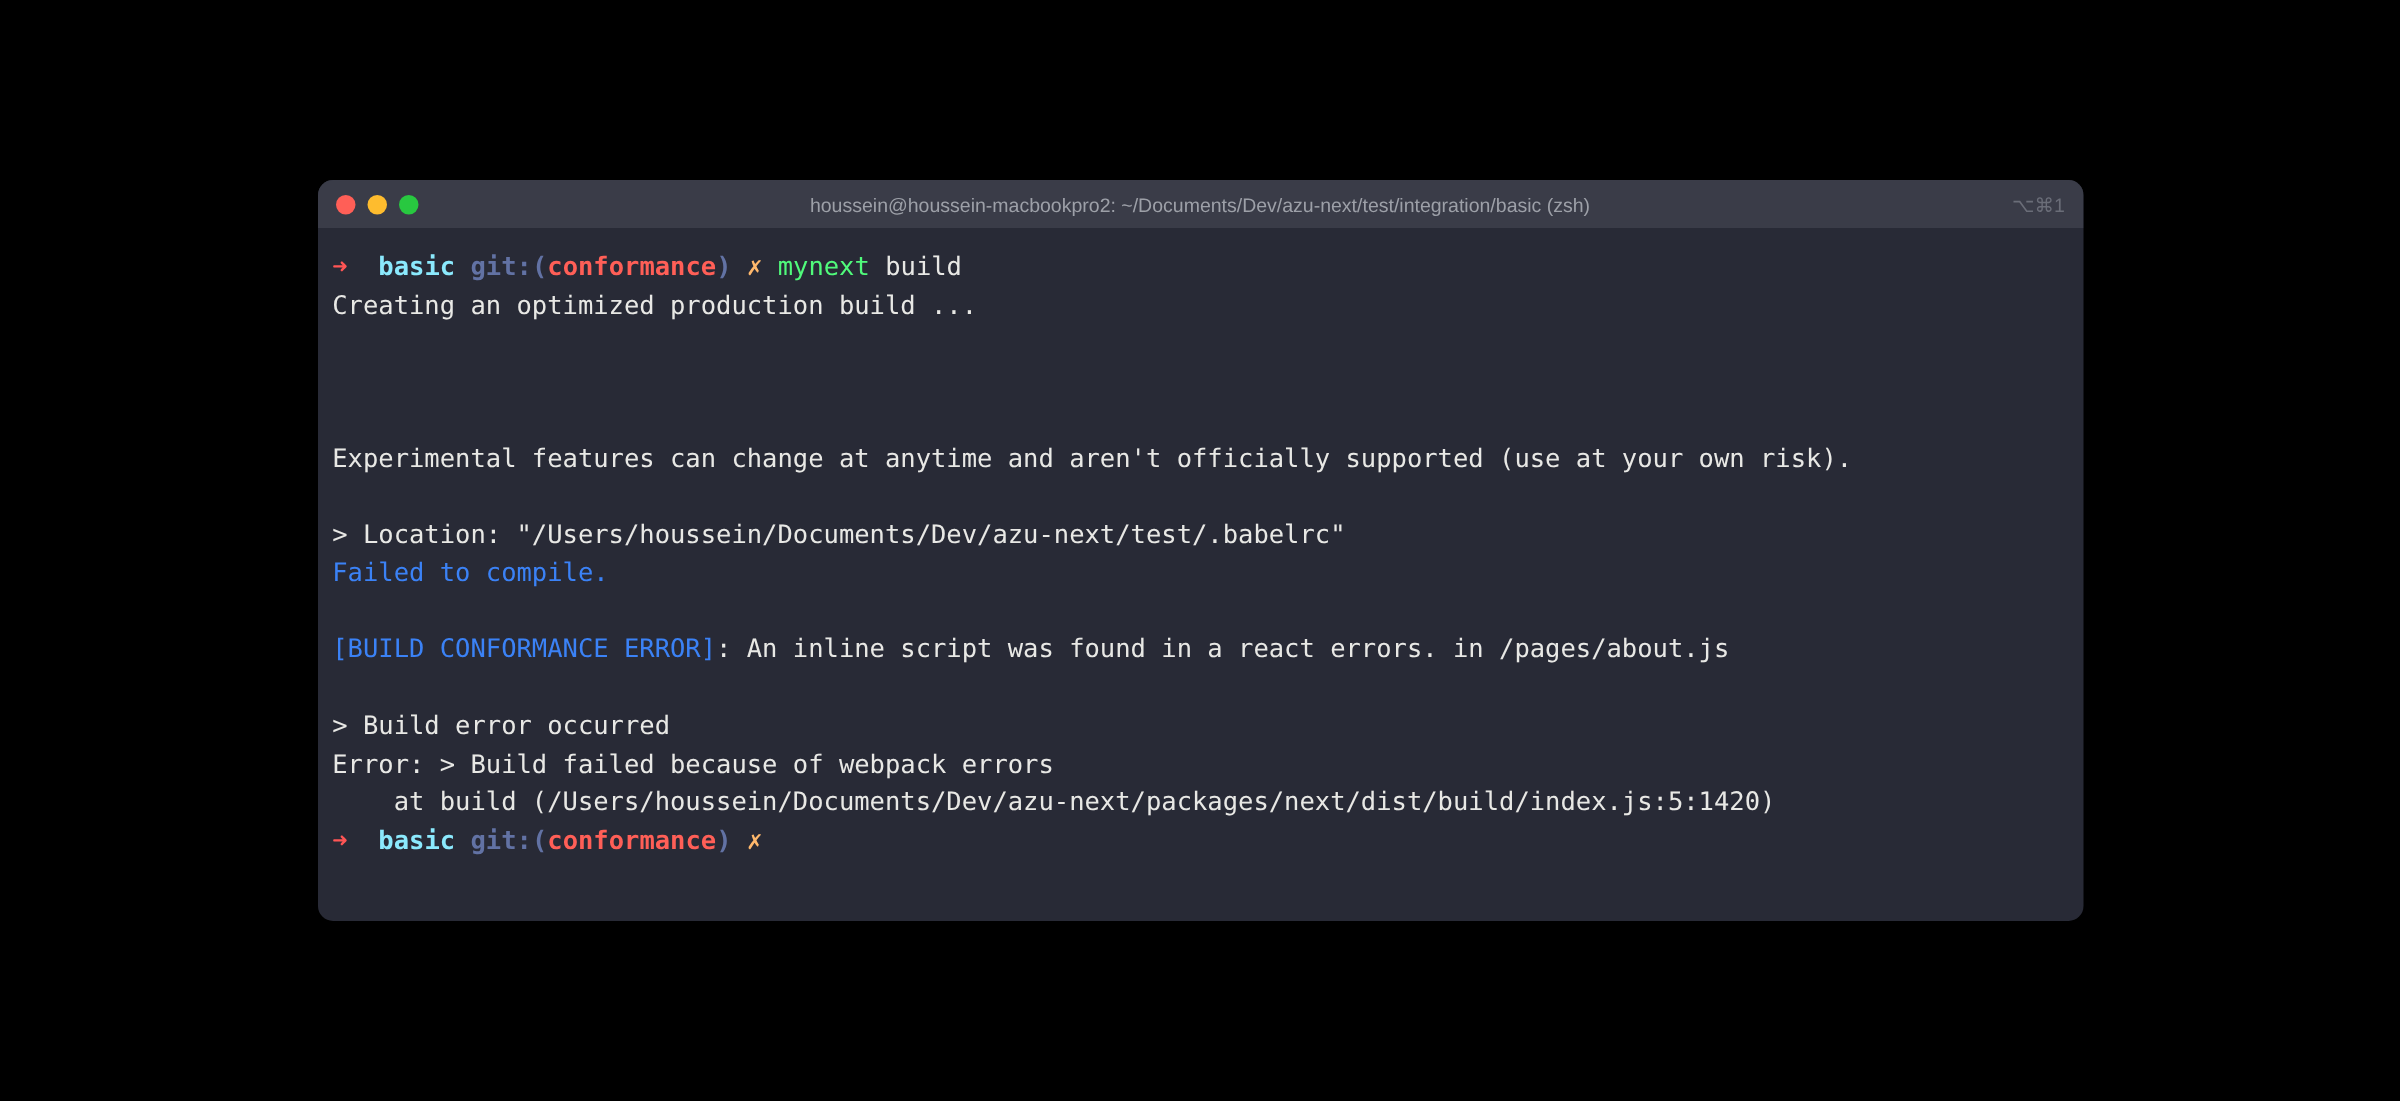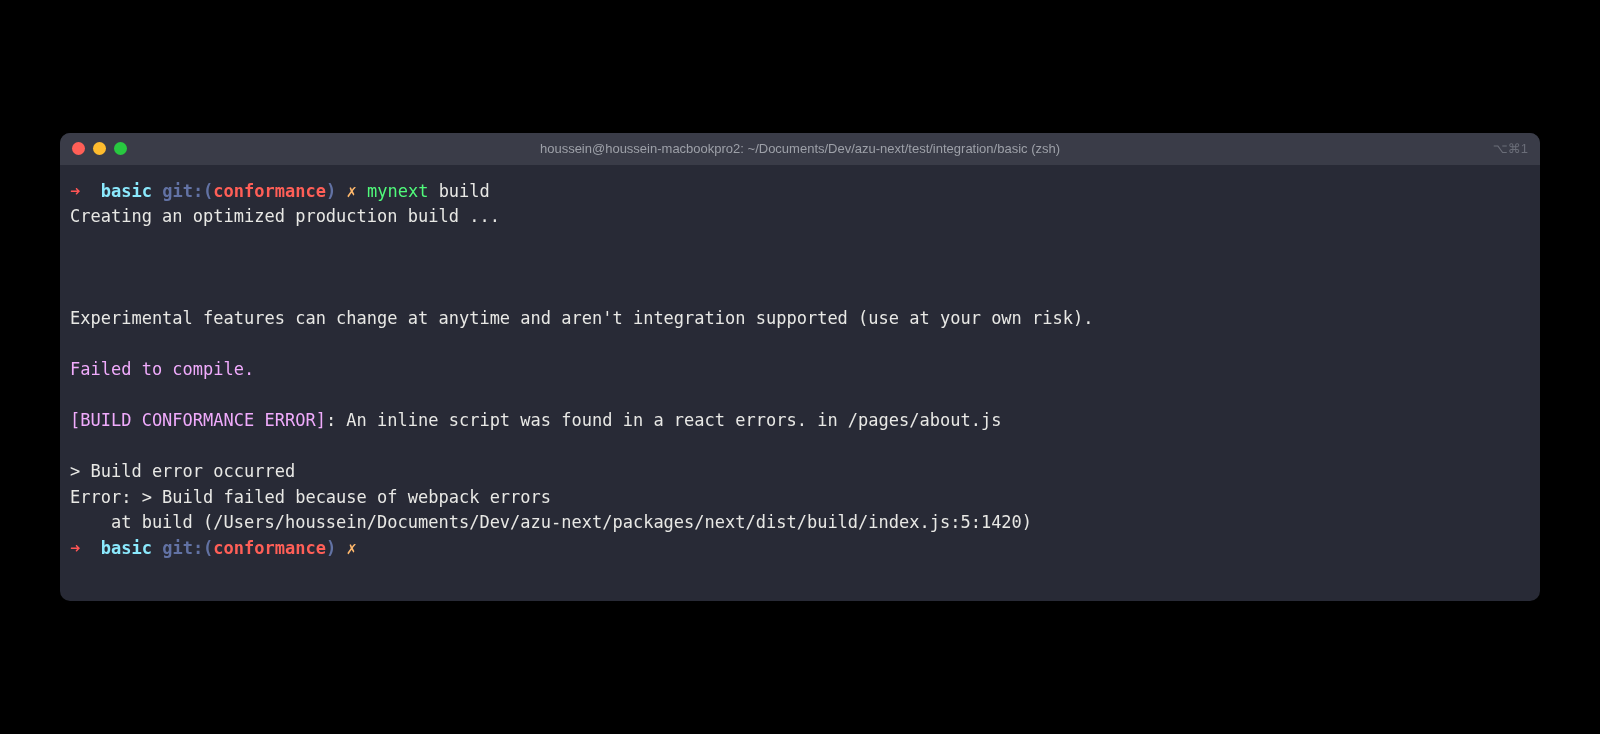--- a/index.html
+++ b/index.html
@@ -12,21 +12,21 @@
       background: #000;
       width: 1600px;
       height: 734px;
       font-family: 'Menlo', 'Monaco', 'Consolas', monospace;
       display: flex;
       align-items: center;
       justify-content: center;
     }
     
     .terminal-window {
-      width: 1480px;
+      width: 1177px;
       background: #282a36;
       border-radius: 10px;
       overflow: hidden;
       box-shadow: 0 20px 60px rgba(0,0,0,0.5);
     }
     
     .title-bar {
       background: #3a3c48;
       height: 32px;
       display: flex;
@@ -103,21 +103,21 @@
     
     .cmd-green {
       color: #50fa7b;
     }
     
     .output-white {
       color: #e8e8e5;
     }
     
     .output-red {
-      color: #f0abfc;
+      color: #3b82f6;
     }
     
     .line {
       display: block;
     }
   </style>
 </head>
 <body>
 
 <div class="terminal-window">
@@ -126,17 +126,17 @@
       <div class="traffic-light tl-close"></div>
       <div class="traffic-light tl-min"></div>
       <div class="traffic-light tl-max"></div>
     </div>
     <div class="title-text">houssein@houssein-macbookpro2: ~/Documents/Dev/azu-next/test/integration/basic (zsh)</div>
     <div class="title-right">⌥⌘1</div>
   </div>
 
   <div class="terminal-body"><span class="line"><span class="prompt-arrow">➜</span>  <span class="prompt-dir">basic</span> <span class="prompt-git">git:(</span><span class="prompt-branch">conformance</span><span class="prompt-git">)</span> <span class="prompt-x">✗</span> <span class="cmd-green">mynext</span> <span class="output-white">build</span></span><span class="line output-white">Creating an optimized production build ...</span>
 <span class="line"> </span>
-<span class="line output-white">Experimental features can change at anytime and aren't integration supported (use at your own risk).</span>
-<span class="line output-red">Failed to compile.</span>
+<span class="line output-white">Experimental features can change at anytime and aren't officially supported (use at your own risk).</span>
+<span class="line output-white">&gt; Location: "/Users/houssein/Documents/Dev/azu-next/test/.babelrc"</span><span class="line output-red">Failed to compile.</span>
 <span class="line"><span class="output-red">[BUILD CONFORMANCE ERROR]</span><span class="output-white">: An inline script was found in a react errors. in /pages/about.js</span></span>
 <span class="line output-white">&gt; Build error occurred</span><span class="line output-white">Error: &gt; Build failed because of webpack errors</span><span class="line output-white">    at build (/Users/houssein/Documents/Dev/azu-next/packages/next/dist/build/index.js:5:1420)</span><span class="line"><span class="prompt-arrow">➜</span>  <span class="prompt-dir">basic</span> <span class="prompt-git">git:(</span><span class="prompt-branch">conformance</span><span class="prompt-git">)</span> <span class="prompt-x">✗</span></span></div>
 </div>
 
 </body></html>

